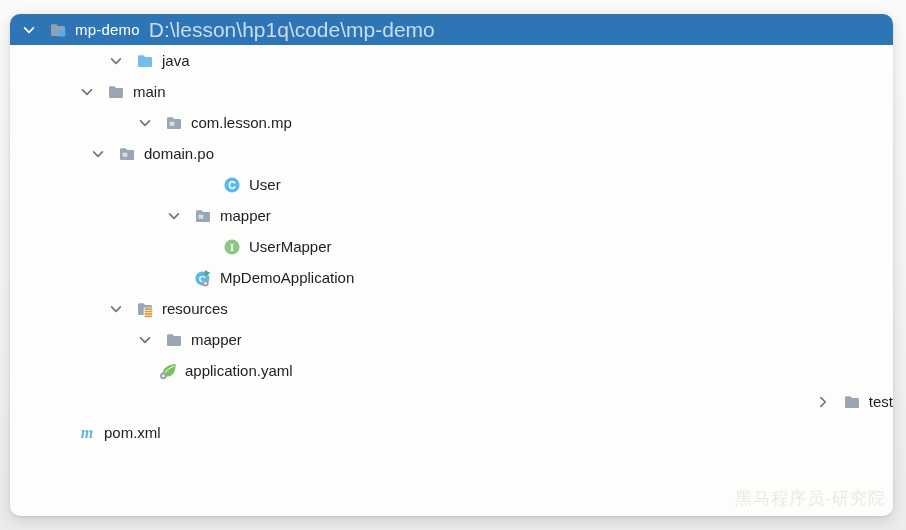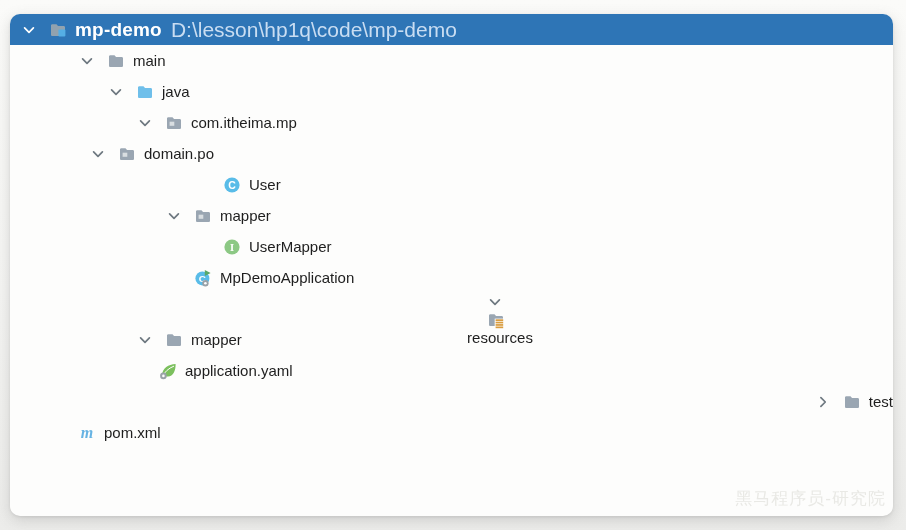--- a/index.html
+++ b/index.html
@@ -12,21 +12,21 @@
     position:absolute;left:10px;top:14px;width:883px;height:502px;
     background:#FDFDFC;border-radius:10px;overflow:hidden;
     box-shadow:0 4px 14px rgba(90,90,90,.22),0 1px 3px rgba(0,0,0,.08);
   }
   .header{
     height:31px;display:flex;align-items:center;padding-left:10px;
     background:var(--header-bg,#2E75B6);color:#fff;
   }
   .chev{width:18px;height:18px;margin-right:11px;flex:none;display:inline-flex;align-items:center;justify-content:center;}
   .icon{width:18px;height:18px;margin-right:8px;flex:none;display:inline-flex;align-items:center;justify-content:center;}
-  .pname{font-size:19px;font-weight:bold;letter-spacing:.2px;}
+  .pname{font-size:15px;font-weight:normal;letter-spacing:.2px;}
   .ppath{font-size:21px;color:var(--path-color,#C9DDF2);margin-left:9px;}
   .tree{padding-top:0;}
   .row{
     height:31px;display:flex;align-items:center;
     font-size:15px;color:var(--tree-text,#1E1E1E);white-space:nowrap;cursor:default;
   }
   .label{line-height:18px;}
   .watermark{
     position:absolute;right:7px;bottom:6px;font-size:17px;letter-spacing:1px;
     color:var(--watermark,#E9E9E5);pointer-events:none;
@@ -46,59 +46,59 @@
     <span class="icon">
         <svg width="18" height="18" viewBox="0 0 18 18" xmlns="http://www.w3.org/2000/svg">
           <path d="M2 4.6c0-.72.58-1.3 1.3-1.3h3.64c.38 0 .74.17.99.45l1.1 1.25h5.67c.72 0 1.3.58 1.3 1.3v7.4c0 .72-.58 1.3-1.3 1.3H3.3c-.72 0-1.3-.58-1.3-1.3V4.6z" fill="#91A2AF"></path>
           <rect x="9.4" y="8.6" width="7" height="7" rx="1" fill="#55AEE4"></rect>
         </svg>
       </span>
     <span class="pname">mp-demo</span>
     <span class="ppath">D:\lesson\hp1q\code\mp-demo</span>
   </div>
   <div class="tree">
+      <div class="row" style="padding-left: 97px;">
+        <span class="chev">
+          <svg width="18" height="18" viewBox="0 0 18 18" xmlns="http://www.w3.org/2000/svg">
+            <path d="M4.6 6.9 L9 11.3 L13.4 6.9" stroke="#6E7880" stroke-width="1.7" fill="none" stroke-linecap="round" stroke-linejoin="round"></path>
+          </svg>
+        </span>
+        <span class="icon">
+          <svg width="18" height="18" viewBox="0 0 18 18" xmlns="http://www.w3.org/2000/svg">
+            <path d="M2 4.6c0-.72.58-1.3 1.3-1.3h3.64c.38 0 .74.17.99.45l1.1 1.25h5.67c.72 0 1.3.58 1.3 1.3v7.4c0 .72-.58 1.3-1.3 1.3H3.3c-.72 0-1.3-.58-1.3-1.3V4.6z" fill="#6FBFEA"></path>
+          </svg>
+        </span>
+        <span class="label">java</span>
+      </div>
       <div class="row" style="padding-left: 68px;">
         <span class="chev">
           <svg width="18" height="18" viewBox="0 0 18 18" xmlns="http://www.w3.org/2000/svg">
             <path d="M4.6 6.9 L9 11.3 L13.4 6.9" stroke="#6E7880" stroke-width="1.7" fill="none" stroke-linecap="round" stroke-linejoin="round"></path>
           </svg>
         </span>
         <span class="icon">
           <svg width="18" height="18" viewBox="0 0 18 18" xmlns="http://www.w3.org/2000/svg">
             <path d="M2 4.6c0-.72.58-1.3 1.3-1.3h3.64c.38 0 .74.17.99.45l1.1 1.25h5.67c.72 0 1.3.58 1.3 1.3v7.4c0 .72-.58 1.3-1.3 1.3H3.3c-.72 0-1.3-.58-1.3-1.3V4.6z" fill="#9AA6B2"></path>
           </svg>
         </span>
         <span class="label">main</span>
       </div>
-      <div class="row" style="padding-left: 97px;">
-        <span class="chev">
-          <svg width="18" height="18" viewBox="0 0 18 18" xmlns="http://www.w3.org/2000/svg">
-            <path d="M4.6 6.9 L9 11.3 L13.4 6.9" stroke="#6E7880" stroke-width="1.7" fill="none" stroke-linecap="round" stroke-linejoin="round"></path>
-          </svg>
-        </span>
-        <span class="icon">
-          <svg width="18" height="18" viewBox="0 0 18 18" xmlns="http://www.w3.org/2000/svg">
-            <path d="M2 4.6c0-.72.58-1.3 1.3-1.3h3.64c.38 0 .74.17.99.45l1.1 1.25h5.67c.72 0 1.3.58 1.3 1.3v7.4c0 .72-.58 1.3-1.3 1.3H3.3c-.72 0-1.3-.58-1.3-1.3V4.6z" fill="#6FBFEA"></path>
-          </svg>
-        </span>
-        <span class="label">java</span>
-      </div>
       <div class="row" style="padding-left: 126px;">
         <span class="chev">
           <svg width="18" height="18" viewBox="0 0 18 18" xmlns="http://www.w3.org/2000/svg">
             <path d="M4.6 6.9 L9 11.3 L13.4 6.9" stroke="#6E7880" stroke-width="1.7" fill="none" stroke-linecap="round" stroke-linejoin="round"></path>
           </svg>
         </span>
         <span class="icon">
           <svg width="18" height="18" viewBox="0 0 18 18" xmlns="http://www.w3.org/2000/svg">
             <path d="M2 4.6c0-.72.58-1.3 1.3-1.3h3.64c.38 0 .74.17.99.45l1.1 1.25h5.67c.72 0 1.3.58 1.3 1.3v7.4c0 .72-.58 1.3-1.3 1.3H3.3c-.72 0-1.3-.58-1.3-1.3V4.6z" fill="#9AA6B2"></path>
             <rect x="4.6" y="7.7" width="4.7" height="4.1" fill="#D9DEE1"></rect>
           </svg>
         </span>
-        <span class="label">com.itheima.mp</span>
+        <span class="label">com.lesson.mp</span>
       </div>
       <div class="row" style="padding-left: 79px;">
         <span class="chev">
           <svg width="18" height="18" viewBox="0 0 18 18" xmlns="http://www.w3.org/2000/svg">
             <path d="M4.6 6.9 L9 11.3 L13.4 6.9" stroke="#6E7880" stroke-width="1.7" fill="none" stroke-linecap="round" stroke-linejoin="round"></path>
           </svg>
         </span>
         <span class="icon">
           <svg width="18" height="18" viewBox="0 0 18 18" xmlns="http://www.w3.org/2000/svg">
             <path d="M2 4.6c0-.72.58-1.3 1.3-1.3h3.64c.38 0 .74.17.99.45l1.1 1.25h5.67c.72 0 1.3.58 1.3 1.3v7.4c0 .72-.58 1.3-1.3 1.3H3.3c-.72 0-1.3-.58-1.3-1.3V4.6z" fill="#9AA6B2"></path>
@@ -147,21 +147,21 @@
           <svg width="18" height="18" viewBox="0 0 18 18" xmlns="http://www.w3.org/2000/svg">
             <circle cx="8.4" cy="9.4" r="7" fill="#59BCE8"></circle>
             <text x="8.4" y="12.8" text-anchor="middle" font-family="Liberation Sans,sans-serif" font-size="9.8" font-weight="bold" fill="#FFFFFF">C</text>
             <path d="M10.8 1 L16.6 3.95 L10.8 6.9 Z" fill="#59A869"></path>
             <circle cx="11.4" cy="14.3" r="3.2" fill="#99A1A7"></circle>
             <circle cx="11.4" cy="14.3" r="1.3" fill="#FDFDFC"></circle>
           </svg>
         </span>
         <span class="label">MpDemoApplication</span>
       </div>
-      <div class="row" style="padding-left: 97px; flex-direction: column;">
+      <div class="row" style="padding-left: 97px;">
         <span class="chev">
           <svg width="18" height="18" viewBox="0 0 18 18" xmlns="http://www.w3.org/2000/svg">
             <path d="M4.6 6.9 L9 11.3 L13.4 6.9" stroke="#6E7880" stroke-width="1.7" fill="none" stroke-linecap="round" stroke-linejoin="round"></path>
           </svg>
         </span>
         <span class="icon">
           <svg width="18" height="18" viewBox="0 0 18 18" xmlns="http://www.w3.org/2000/svg">
             <path d="M2 4.6c0-.72.58-1.3 1.3-1.3h3.64c.38 0 .74.17.99.45l1.1 1.25h5.67c.72 0 1.3.58 1.3 1.3v7.4c0 .72-.58 1.3-1.3 1.3H3.3c-.72 0-1.3-.58-1.3-1.3V4.6z" fill="#9AA6B2"></path>
             <rect x="7.7" y="7.6" width="9.4" height="9.8" fill="#FDFDFC"></rect>
             <rect x="8.6" y="8.3" width="7.6" height="1.7" fill="#D99C3E"></rect>

